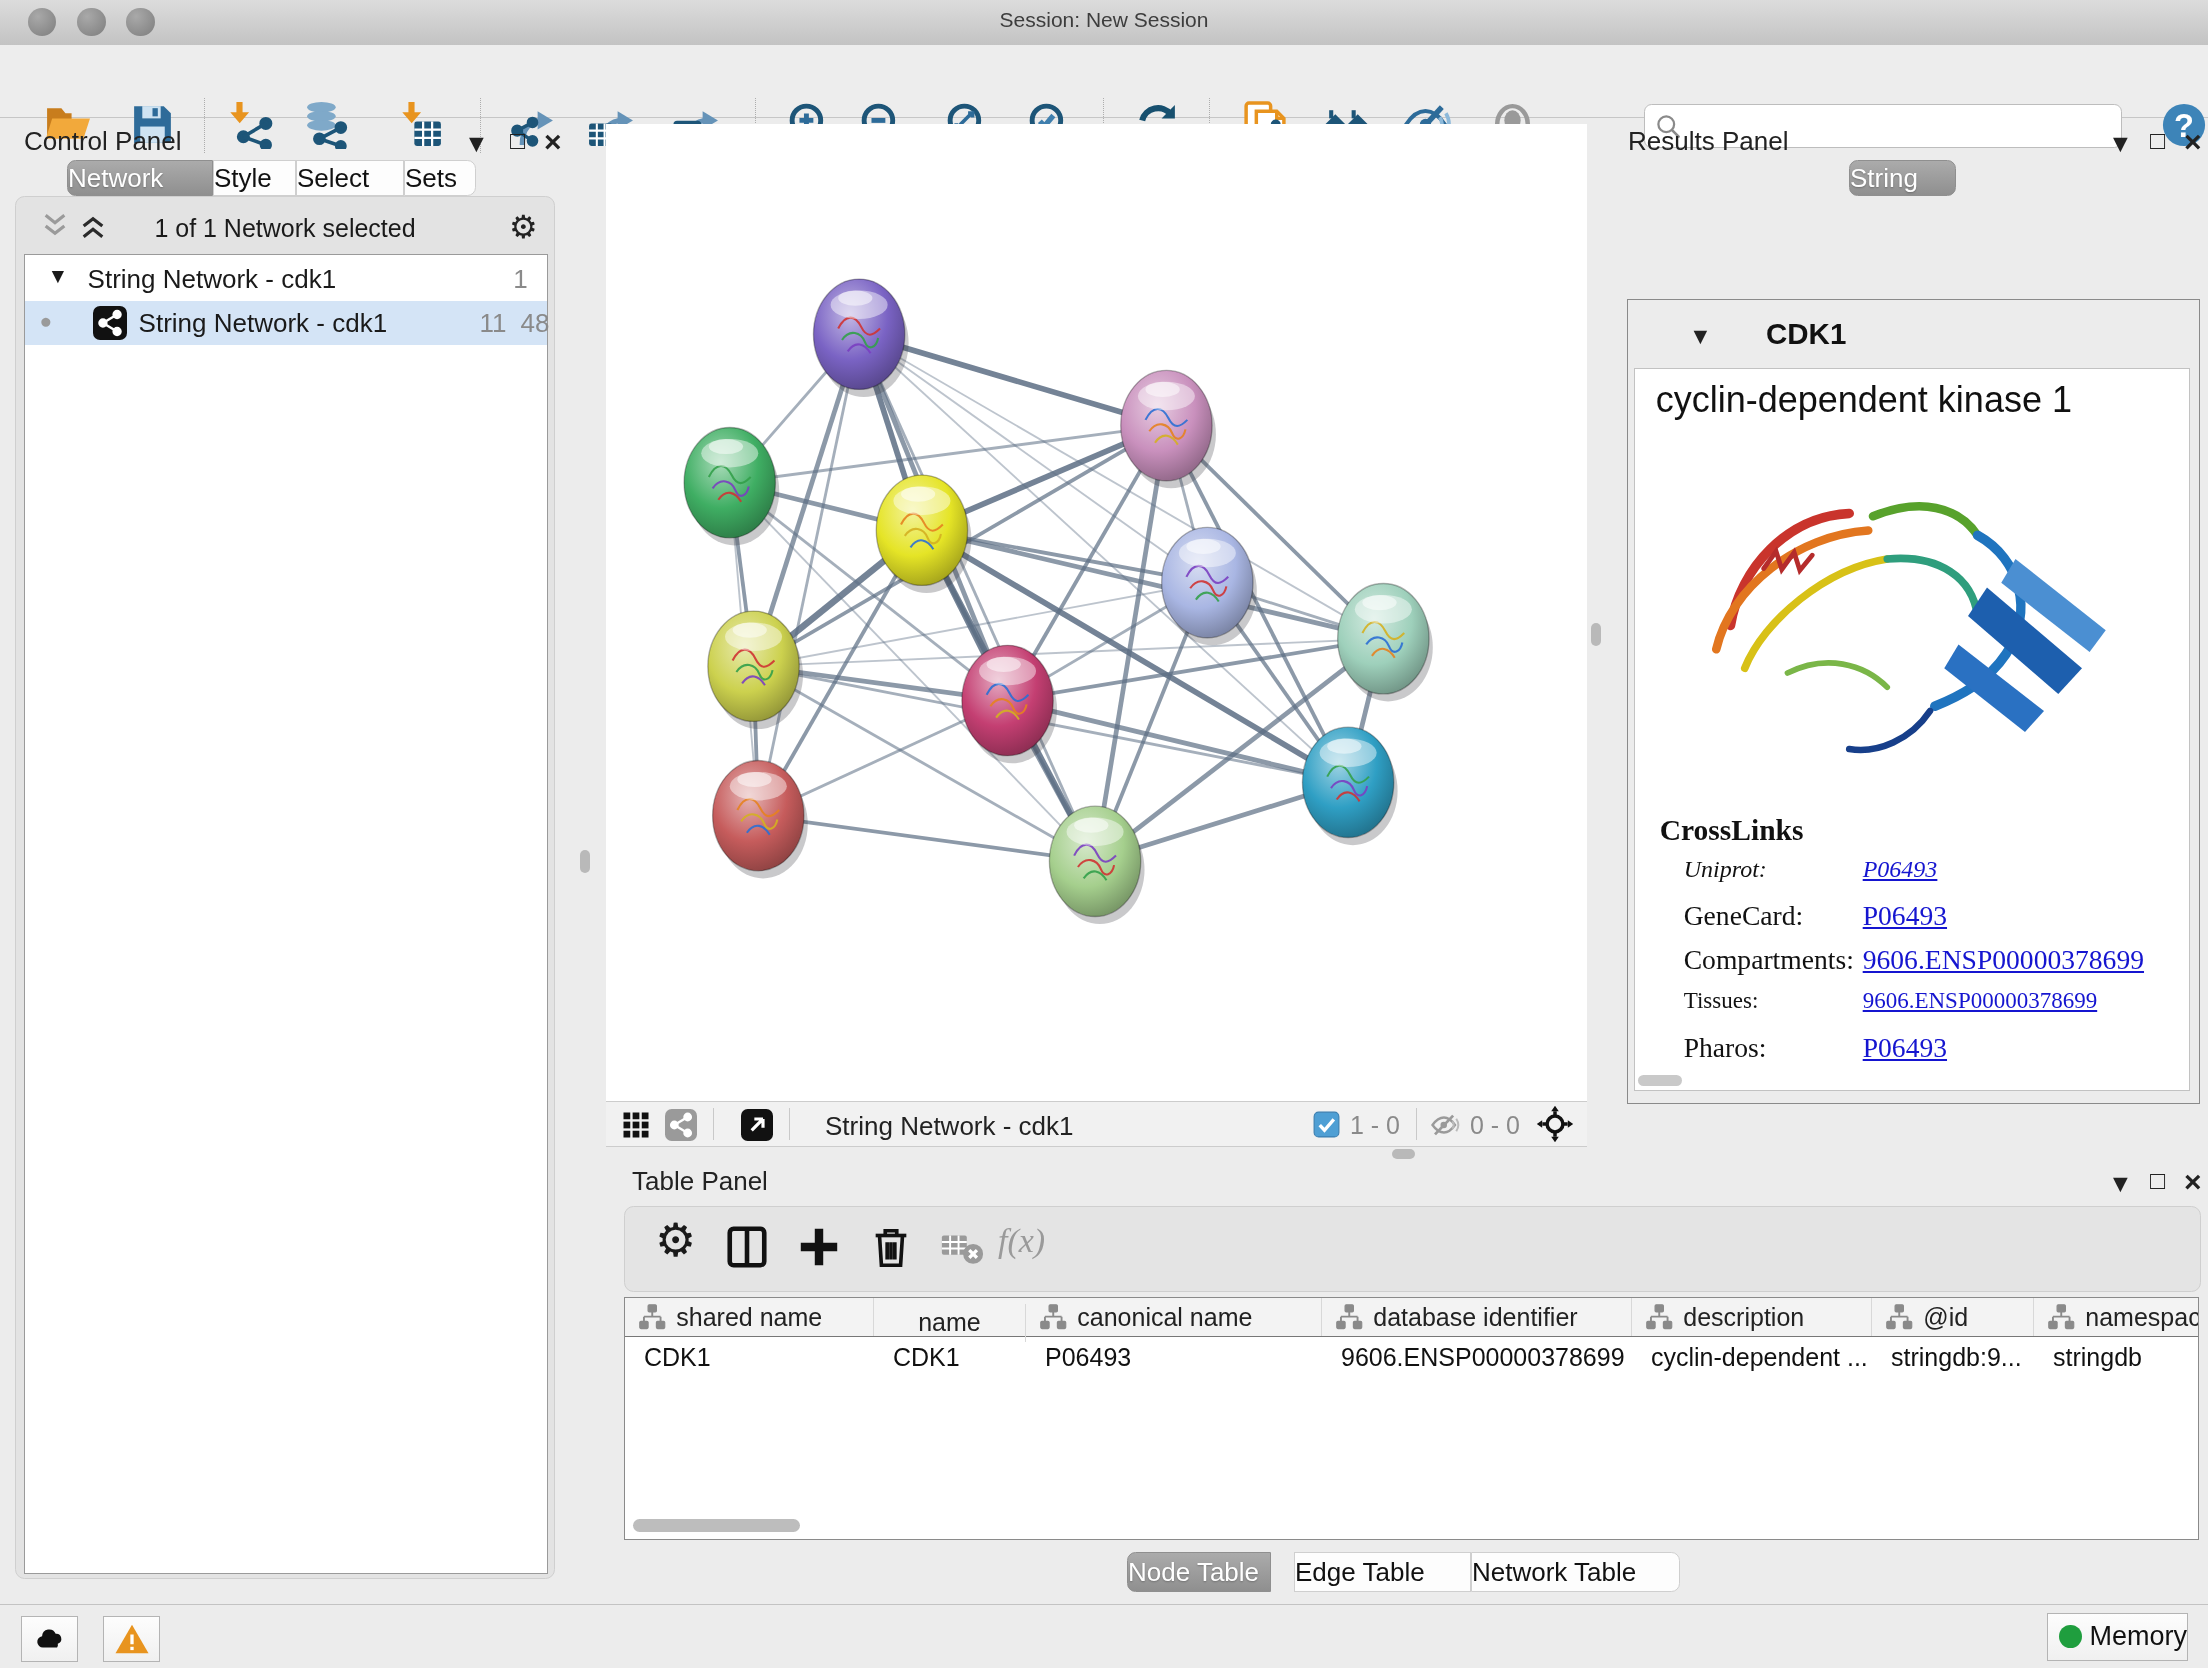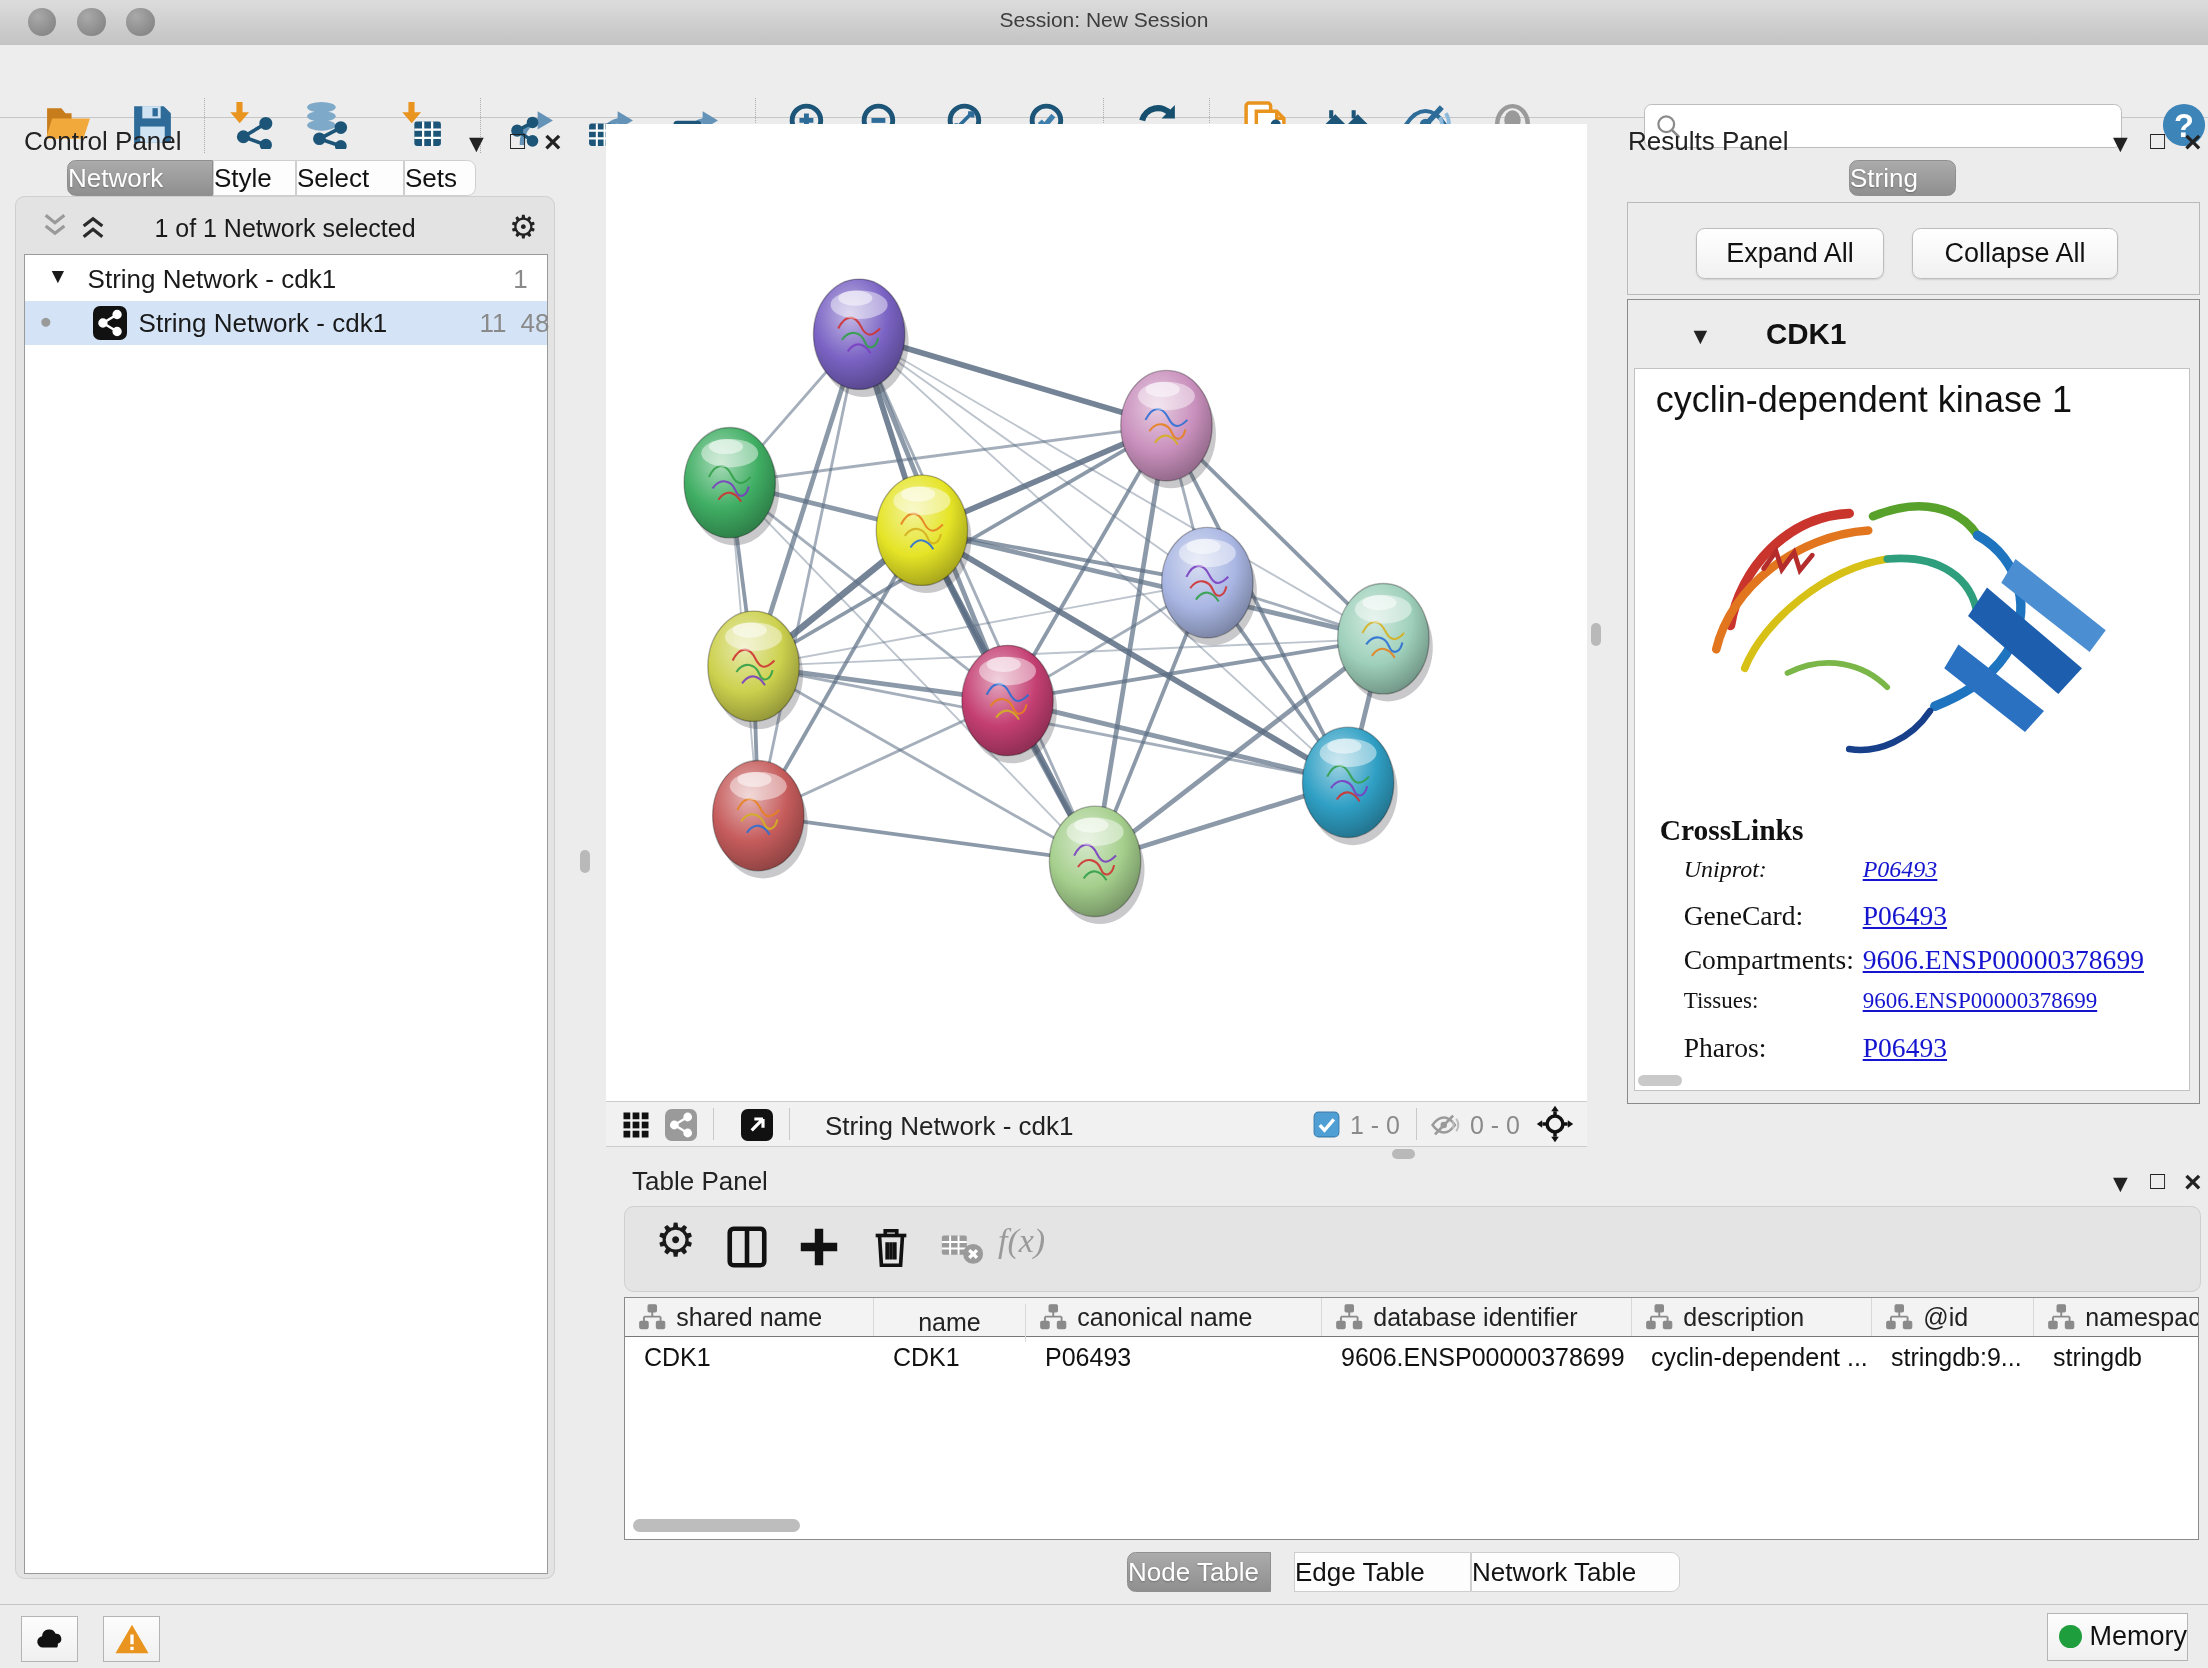--- a/index.html
+++ b/index.html
@@ -579,24 +579,20 @@
     </div>
   </div>
 
   <div class="abs panel-title" style="left:1628px;top:126px">Results Panel</div>
   <div class="abs panel-ctl" style="left:2108px;top:129px">▼</div>
   <div class="abs panel-ctl" style="left:2150px;top:126px">□</div>
   <div class="abs panel-ctl close-x" style="left:2184px;top:129px">×</div>
 
   <div class="abs tab sel" style="left:1849px;top:160px;width:107px;border-radius:8.6px">String</div>
 
-  <div class="rp-box1">
-    <div class="btn" style="left:68px;top:25px;width:186px">Expand All</div>
-    <div class="btn" style="left:284px;top:25px;width:204px">Collapse All</div>
-  </div>
 
   <div class="rp-box2">
     <span class="abs" style="left:61px;top:23px;font-size:23px;color:#222;cursor:pointer">▼</span>
     <span class="abs" style="left:138px;top:17px;font-size:29.5px;font-weight:bold;color:#111">CDK1</span>
     <div class="rp-inner">
       <div class="abs" style="left:21px;top:9.5px;font-size:36px;color:#111">cyclin-dependent kinase 1</div>
       <div class="abs" style="left:38px;top:57px;width:476px;height:380px">
         <svg viewBox="0 0 500 400" width="476" height="380">
           <g fill="none" stroke-linecap="round">
             <path d="M60 210 C70 150 120 95 185 92" stroke="#c9342c" stroke-width="10"></path>

